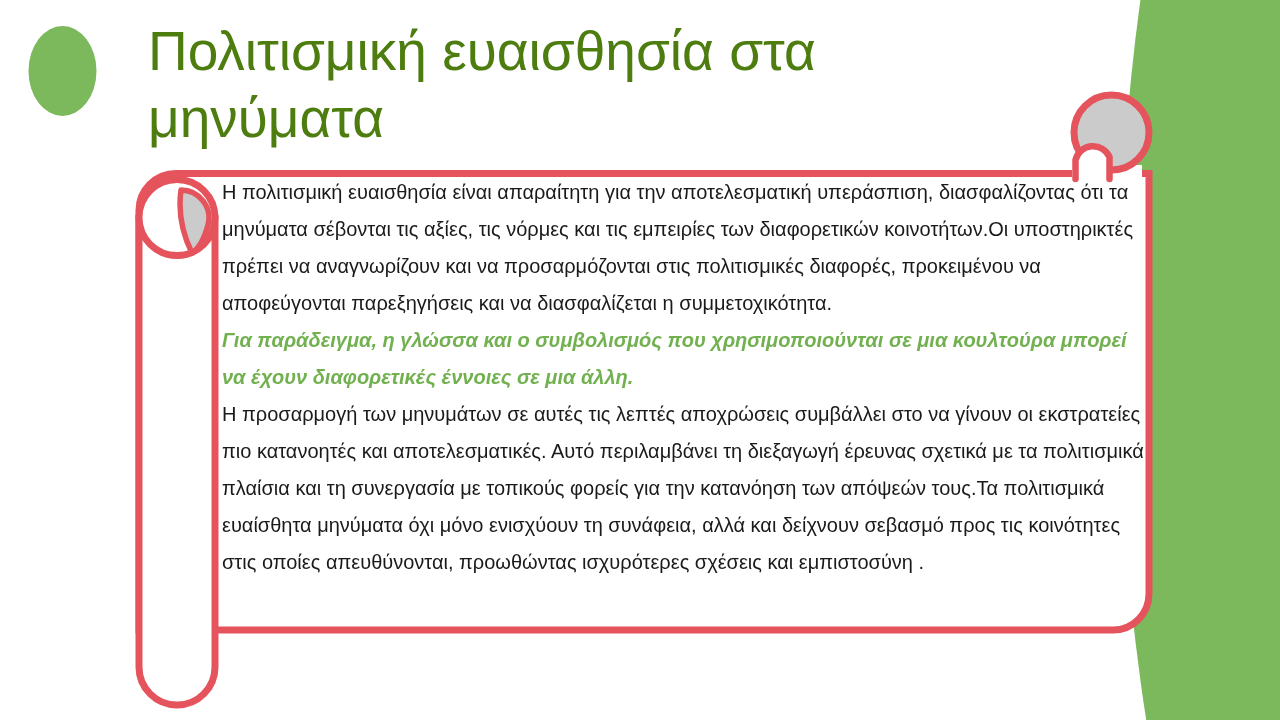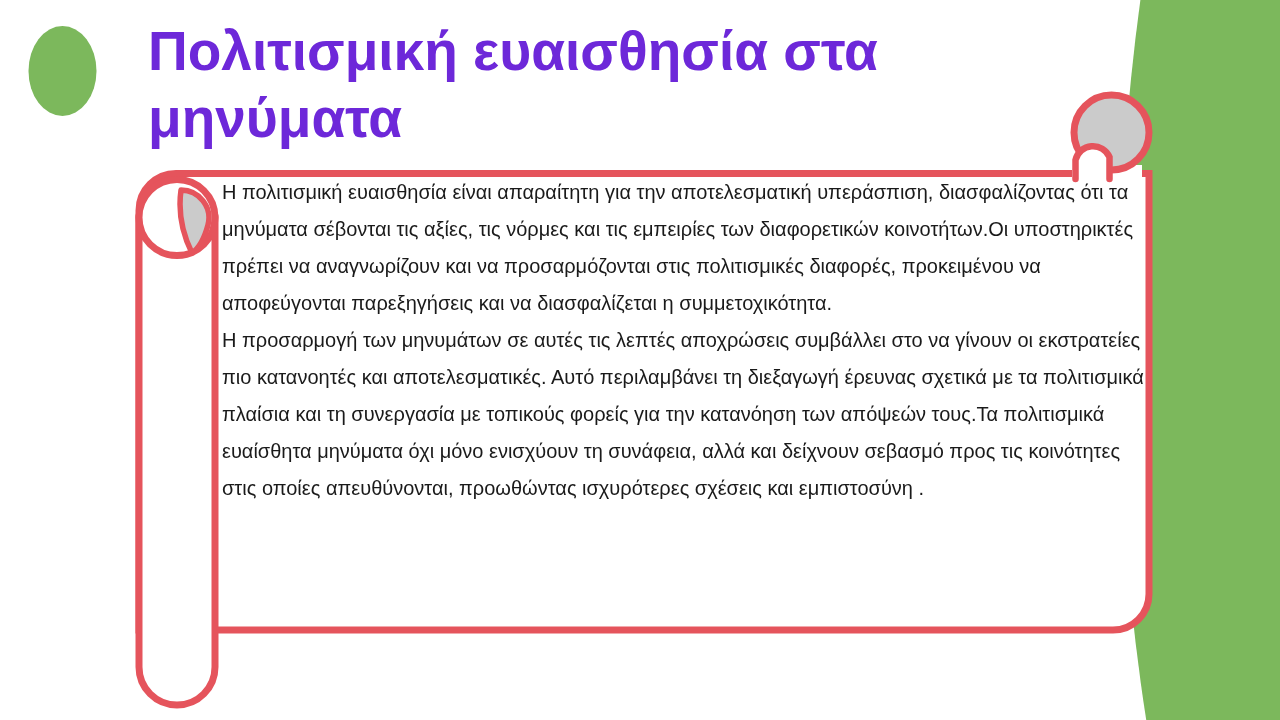--- a/index.html
+++ b/index.html
@@ -8,24 +8,24 @@
     width:1280px;height:720px;
     background:#ffffff;
     overflow:hidden;
     font-family:"Liberation Sans", sans-serif;
   }
   .bg{position:absolute;left:0;top:0;width:1280px;height:720px;display:block;}
   .title{
     position:absolute;
     left:148px;top:18px;width:840px;
     margin:0;
-    color:#6d28d9;
+    color:#4d7c0f;
     font-size:55px;
     line-height:67px;
-    font-weight:bold;
+    font-weight:normal;
     letter-spacing:0px;
   }
   .body-text{
     position:absolute;
     left:222px;top:174px;width:928px;
     color:#1a1a1a;
     font-size:20px;
     line-height:37px;
   }
   .body-text p{margin:0;}
@@ -62,16 +62,17 @@
 
       <path d="M 1075.5 181 V 160 A 18 18 0 0 1 1109.5 157 V 181 Z" fill="#ffffff"></path>
       <path d="M 1075.5 179 V 160 A 18 18 0 0 1 1109.5 157 V 179" fill="none" stroke="#e5545c" stroke-width="6.5" stroke-linecap="round"></path>
     </g>
   </svg>
 
   <h1 class="title">Πολιτισμική ευαισθησία στα μηνύματα</h1>
 
   <div class="body-text">
     <p class="normal">Η πολιτισμική ευαισθησία είναι απαραίτητη για την αποτελεσματική υπεράσπιση, διασφαλίζοντας ότι τα μηνύματα σέβονται τις αξίες, τις νόρμες και τις εμπειρίες των διαφορετικών κοινοτήτων.Οι υποστηρικτές πρέπει να αναγνωρίζουν και να προσαρμόζονται στις πολιτισμικές διαφορές, προκειμένου να αποφεύγονται παρεξηγήσεις και να διασφαλίζεται η συμμετοχικότητα.</p>
+    <p class="em">Για παράδειγμα, η γλώσσα και ο συμβολισμός που χρησιμοποιούνται σε μια κουλτούρα μπορεί να έχουν διαφορετικές έννοιες σε μια άλλη.</p>
     <p class="normal">Η προσαρμογή των μηνυμάτων σε αυτές τις λεπτές αποχρώσεις συμβάλλει στο να γίνουν οι εκστρατείες πιο κατανοητές και αποτελεσματικές. Αυτό περιλαμβάνει τη διεξαγωγή έρευνας σχετικά με τα πολιτισμικά πλαίσια και τη συνεργασία με τοπικούς φορείς για την κατανόηση των απόψεών τους.Τα πολιτισμικά ευαίσθητα μηνύματα όχι μόνο ενισχύουν τη συνάφεια, αλλά και δείχνουν σεβασμό προς τις κοινότητες στις οποίες απευθύνονται, προωθώντας ισχυρότερες σχέσεις και εμπιστοσύνη .</p>
   </div>
 
 </div>
 
 </body></html>

